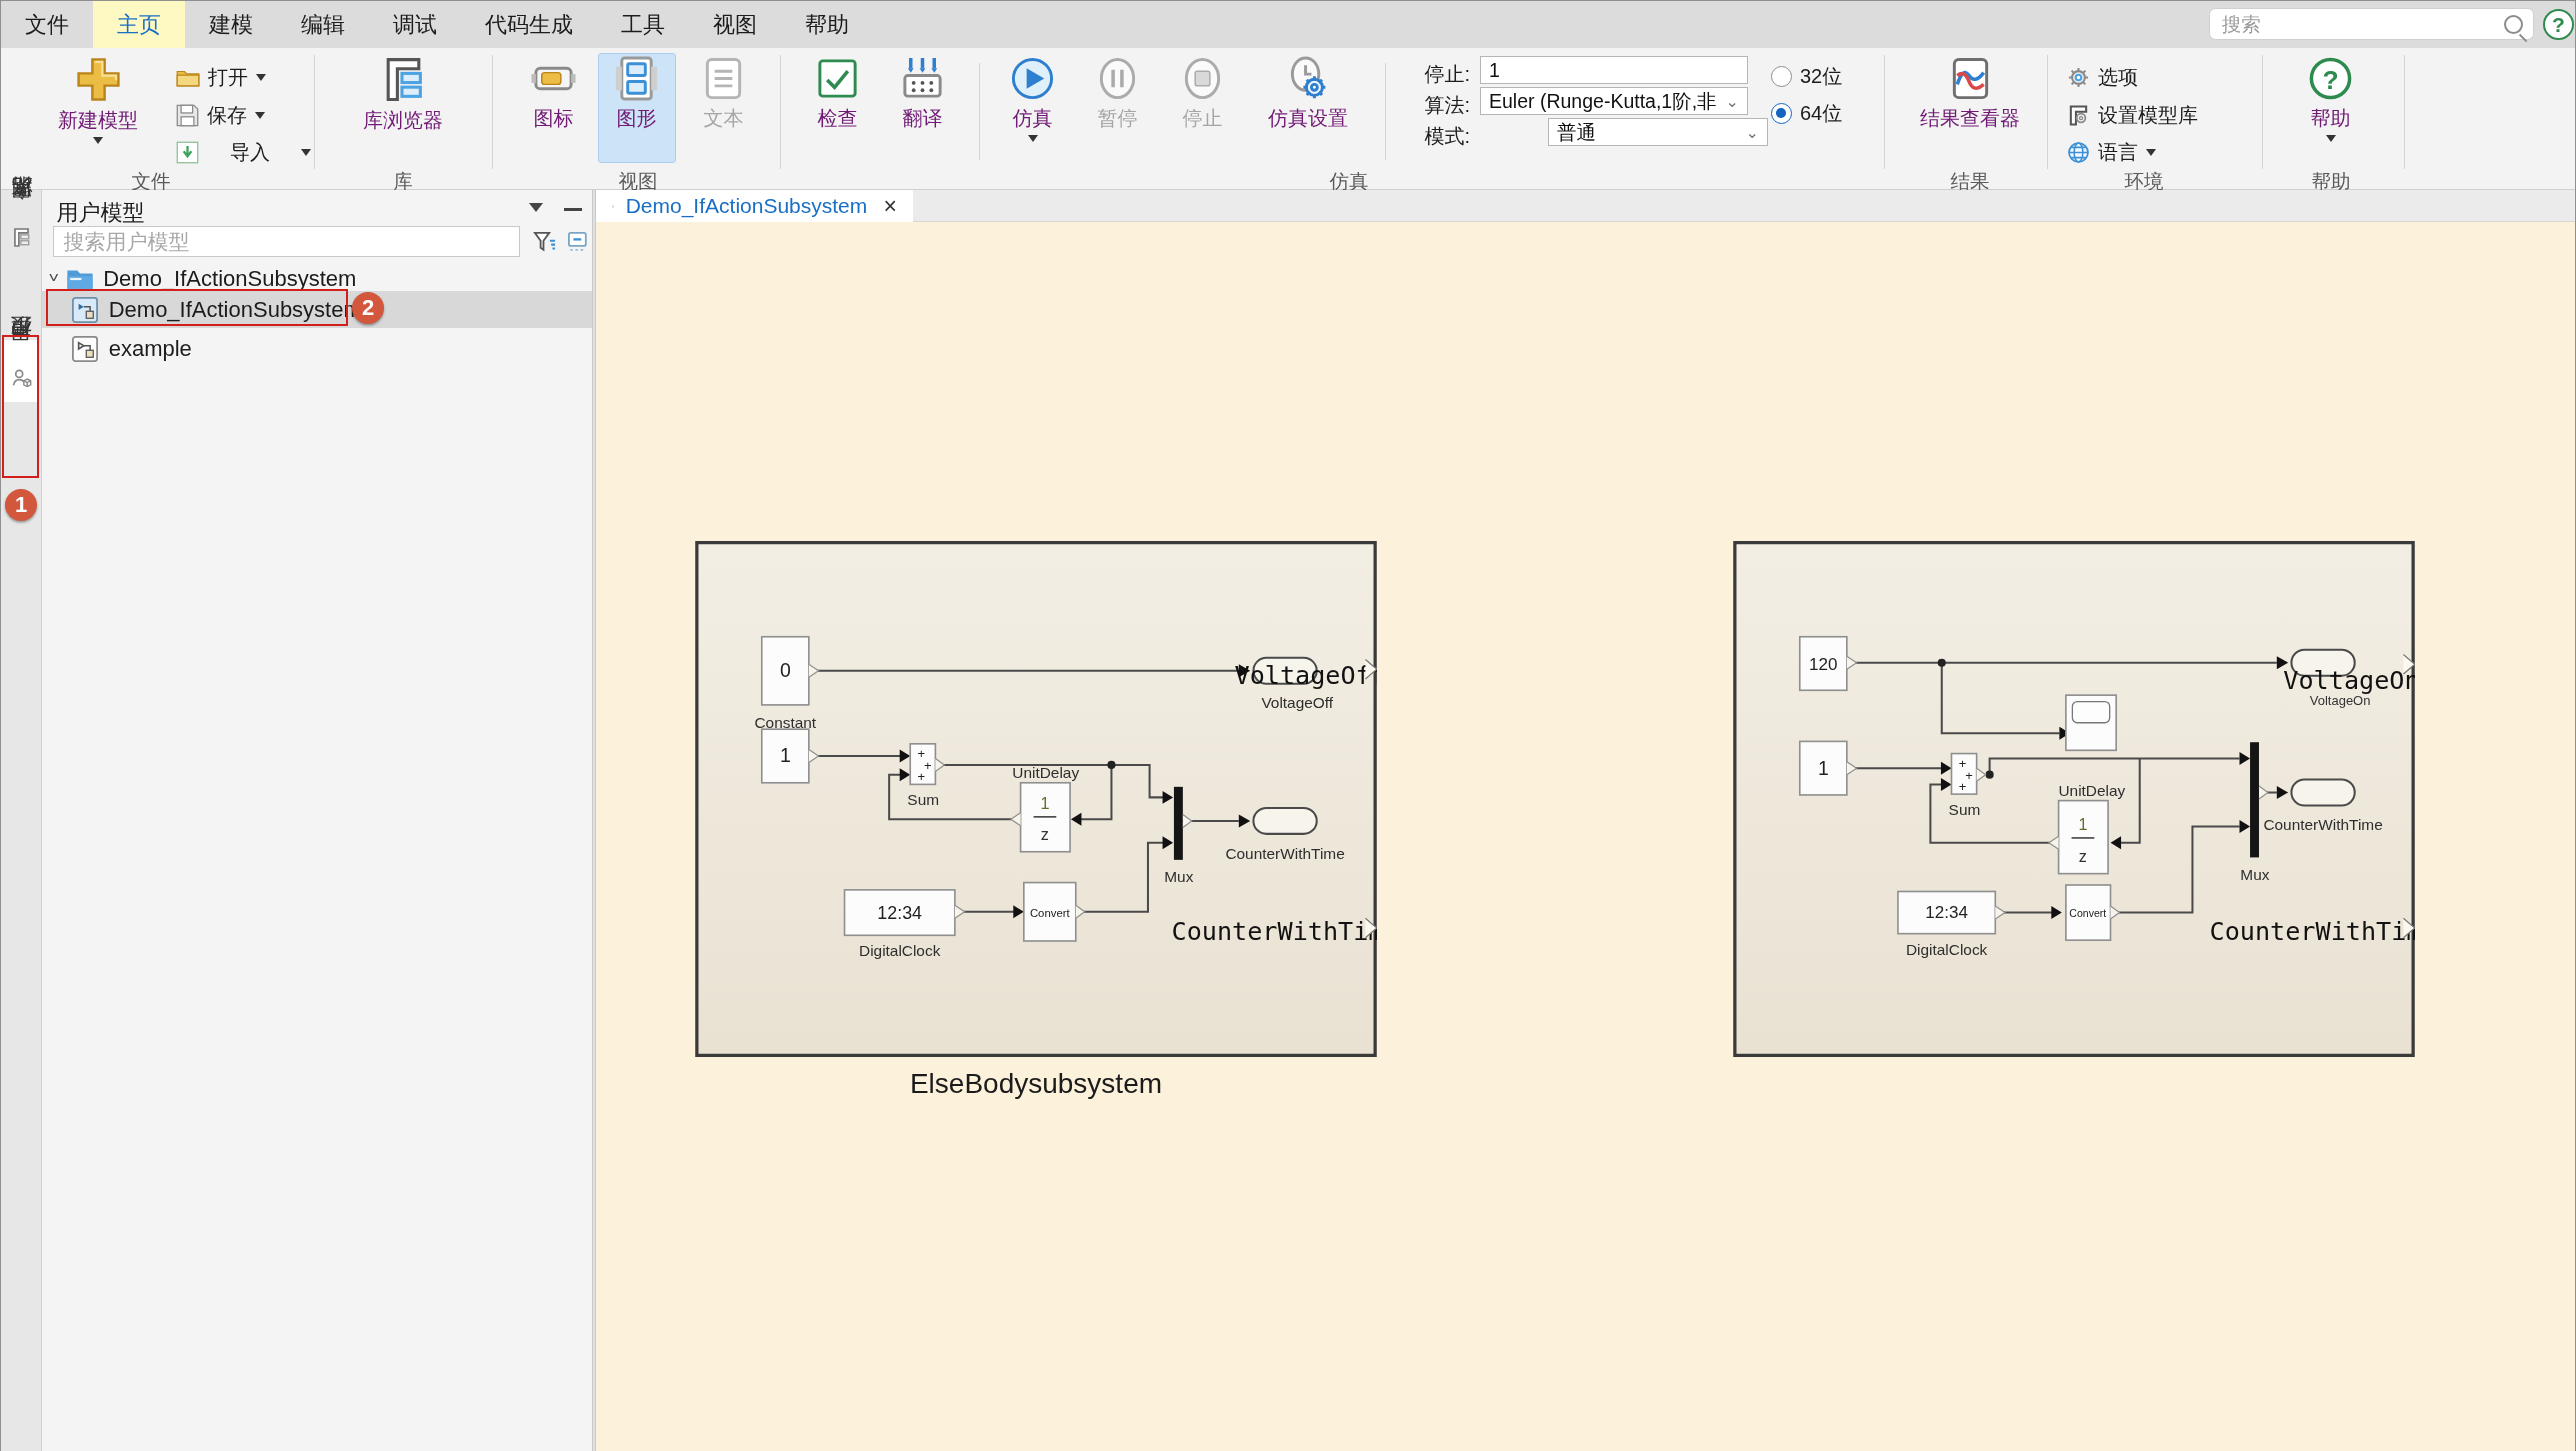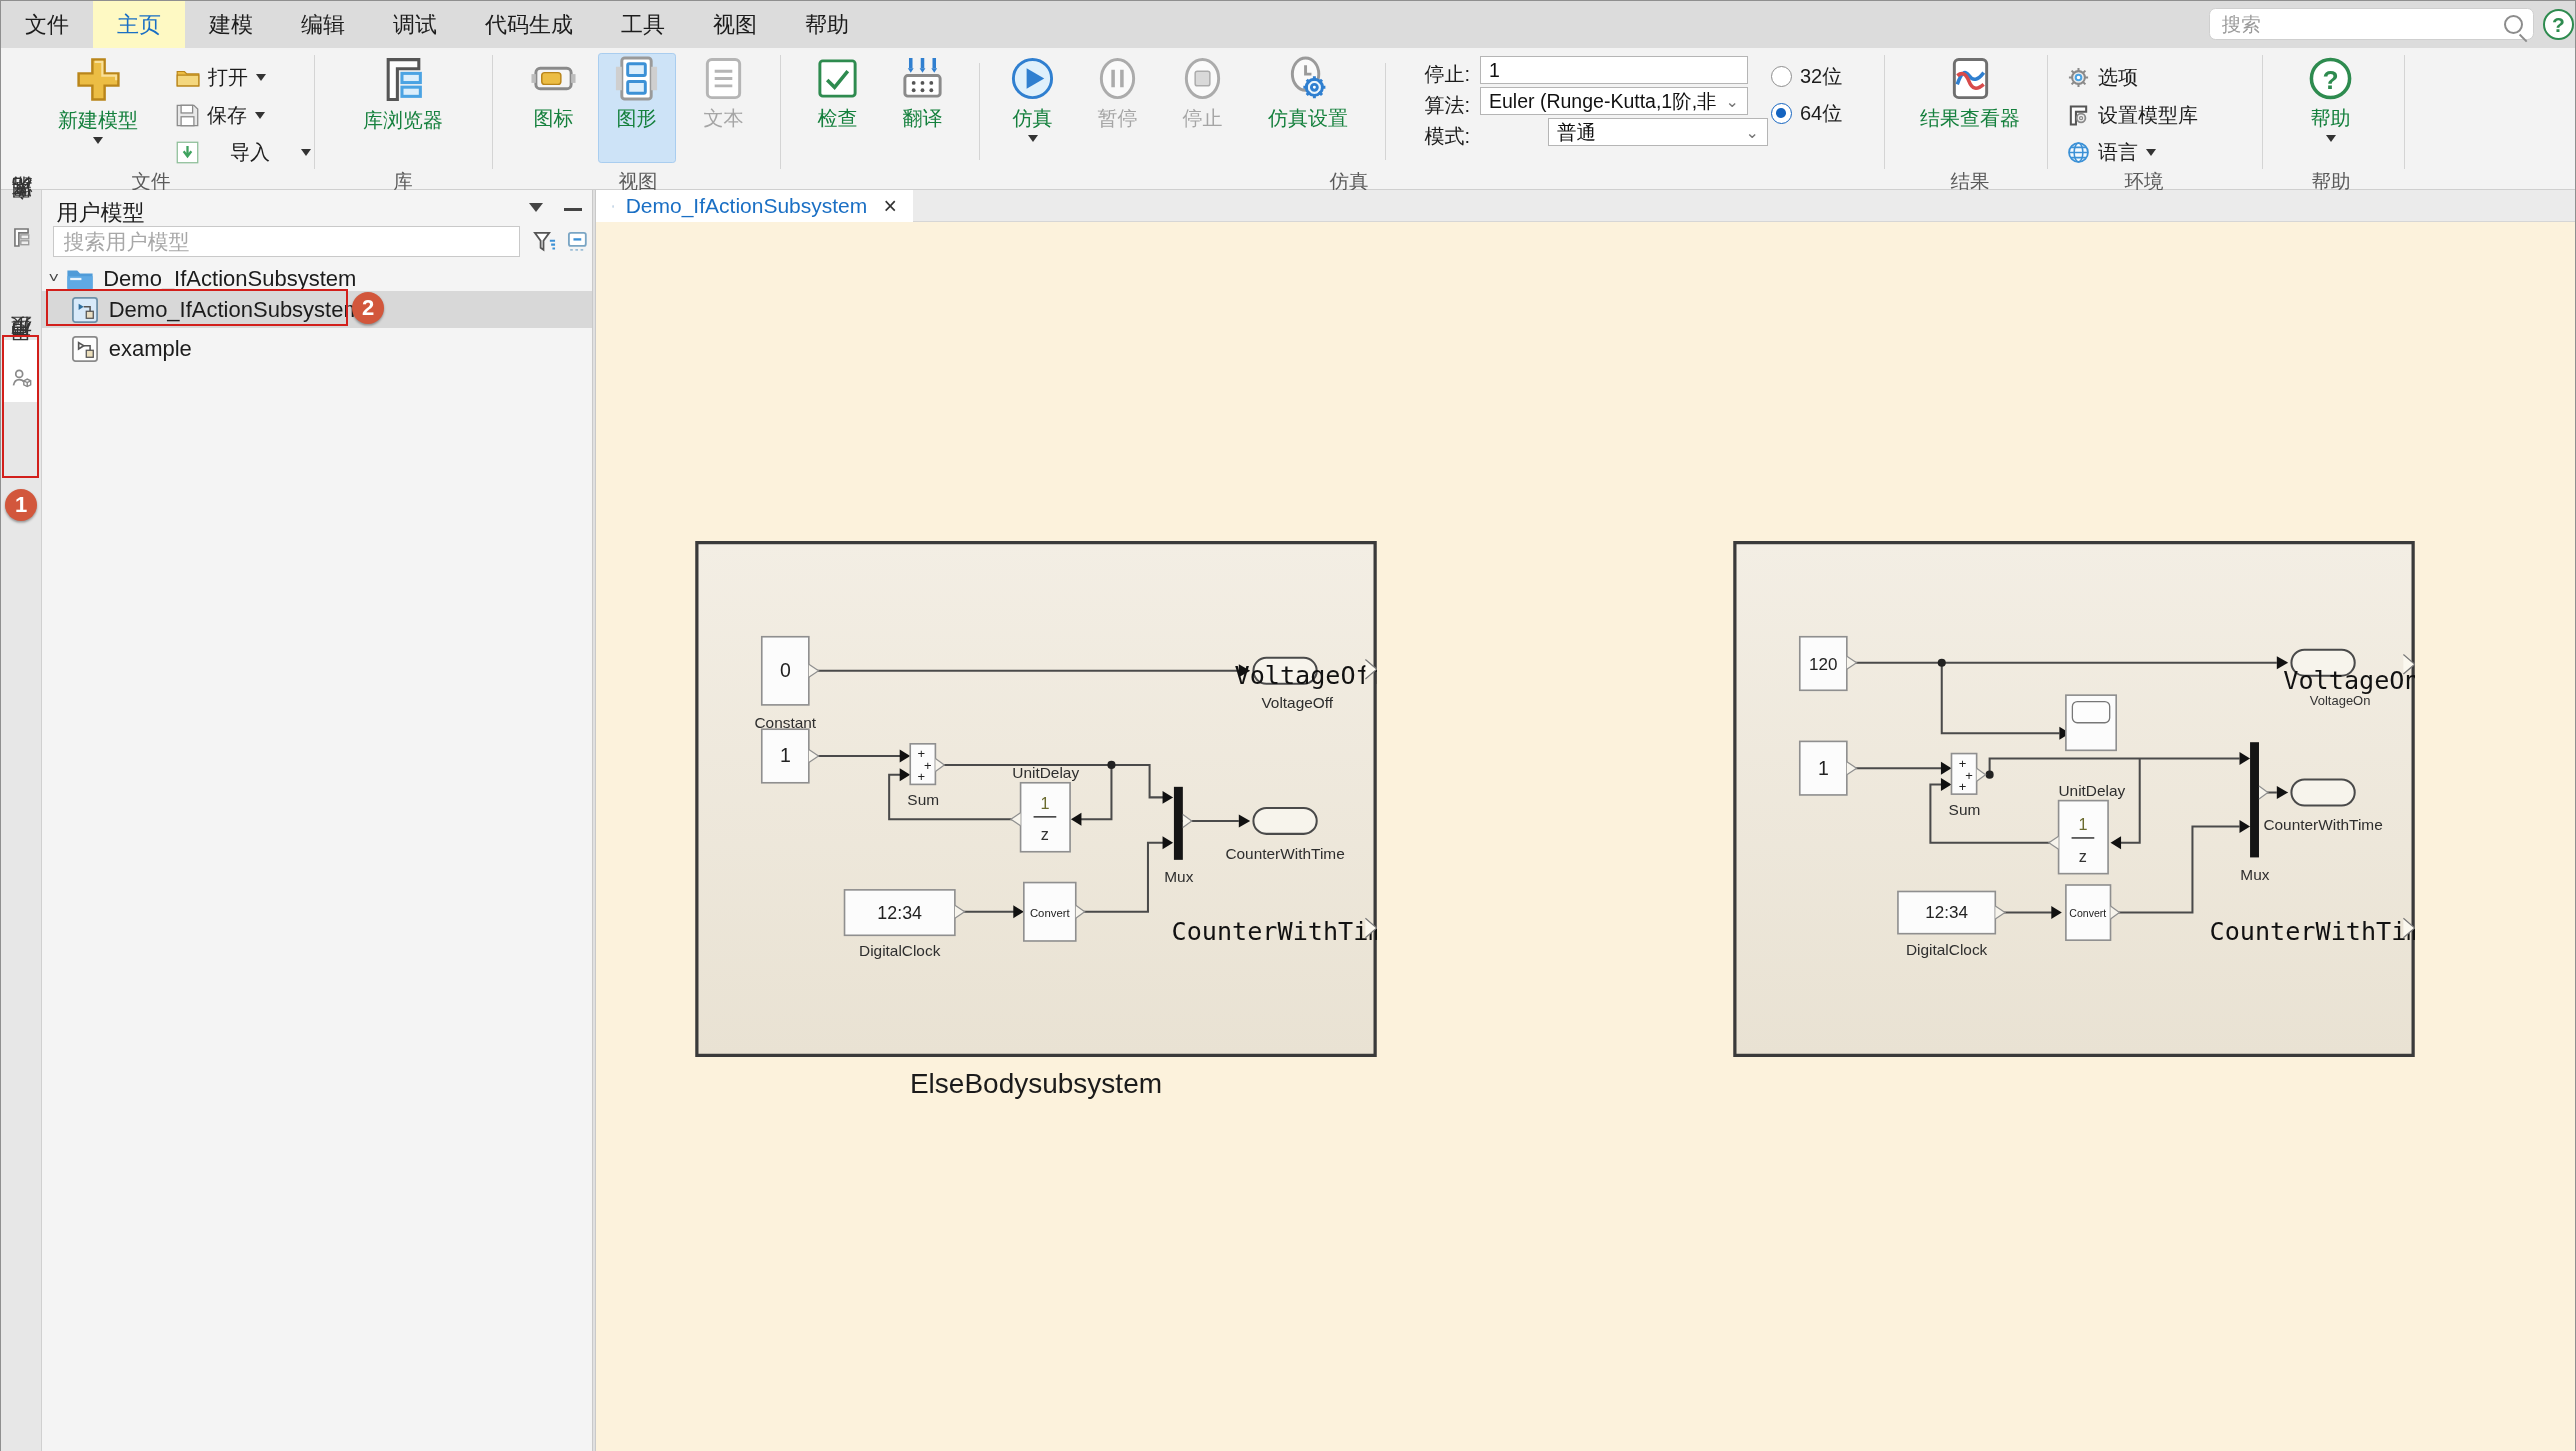--- a/index.html
+++ b/index.html
@@ -15,21 +15,21 @@
   #top-search input::placeholder{color:#9a9a9a;}
   .mag{width:19.5px;height:19.5px;border:2.4px solid #8c8c8c;border-radius:50%;position:relative;flex:0 0 auto;}
   .mag::after{content:"";position:absolute;width:2.4px;height:9.7px;background:#8c8c8c;left:16px;top:16px;transform:rotate(-45deg);}
   #top-help{position:absolute;left:2542px;top:8px;width:31px;height:31px;border:2.4px solid #2e8b4f;border-radius:50%;color:#2e8b4f;font-size:21px;font-weight:bold;display:flex;align-items:center;justify-content:center;background:#fff;}
 
   
   #ribbon{position:absolute;left:0;top:47px;width:2576px;height:142px;background:#f3f3f3;border-bottom:0.8px solid #cfcfcf;}
   .rdiv{position:absolute;top:6.5px;height:114px;width:0.8px;background:#d4d4d4;}
   .glabel{position:absolute;top:120px;font-size:19.5px;color:#5a5a5a;text-align:center;transform:translateX(-50%);}
   .rbtn{position:absolute;display:flex;flex-direction:column;align-items:center;gap:3.2px;}
-  .rlabel{font-size:20px;color:#15803d;white-space:nowrap;}
+  .rlabel{font-size:20px;color:#701a75;white-space:nowrap;}
   .rlabel.dis{color:#a5a5a5;}
   .caret{width:0;height:0;border-left:5.7px solid transparent;border-right:5.7px solid transparent;border-top:7.3px solid #333;}
   .rrow{position:absolute;display:flex;align-items:center;gap:8px;font-size:20px;color:#1c1c1c;white-space:nowrap;}
   .selbg{background:#cde3f7;border:0.8px solid #a9cdef;border-radius:3.2px;}
   .fldlab{position:absolute;font-size:20px;color:#1c1c1c;text-align:right;width:73px;}
   .fld{position:absolute;height:28px;background:#fff;border:0.8px solid #b5b5b5;font-size:19.5px;color:#111;display:flex;align-items:center;padding:0 8px;}
   .fld .cmb{margin-left:auto;color:#777;font-size:16px;}
   .radio{position:absolute;display:flex;align-items:center;gap:8px;font-size:20px;color:#1c1c1c;}
   .rc{width:21px;height:21px;border:1.6px solid #8e8e8e;border-radius:50%;background:#fff;}
   .rc.on{border-color:#1464c0;background:#fff;position:relative;}

